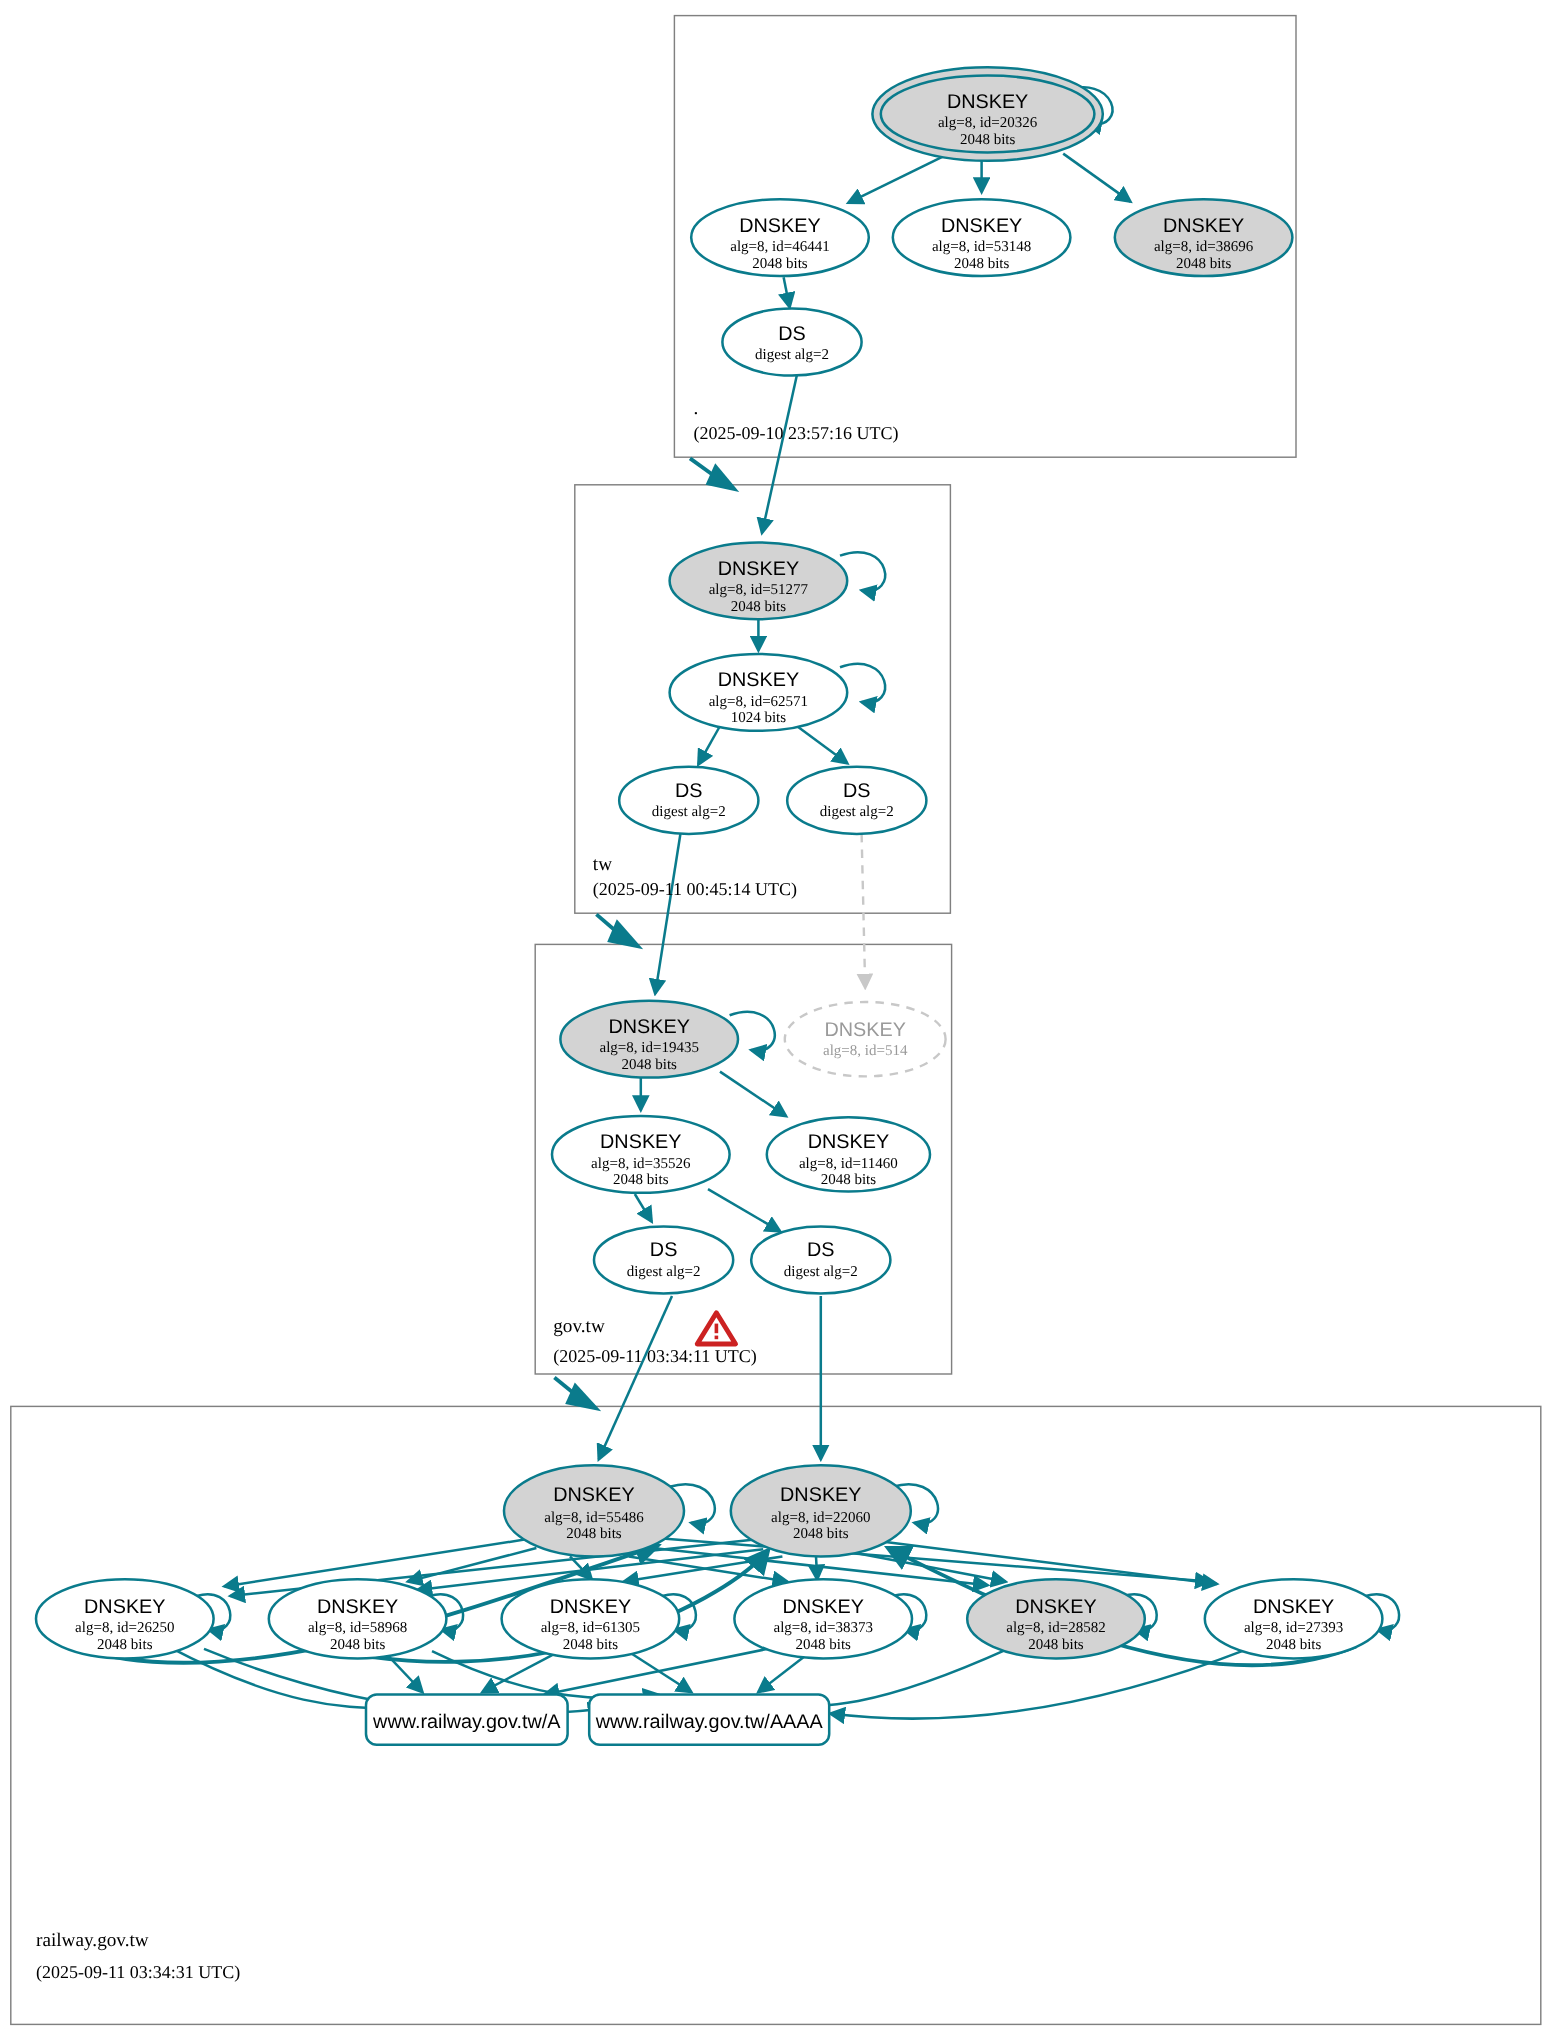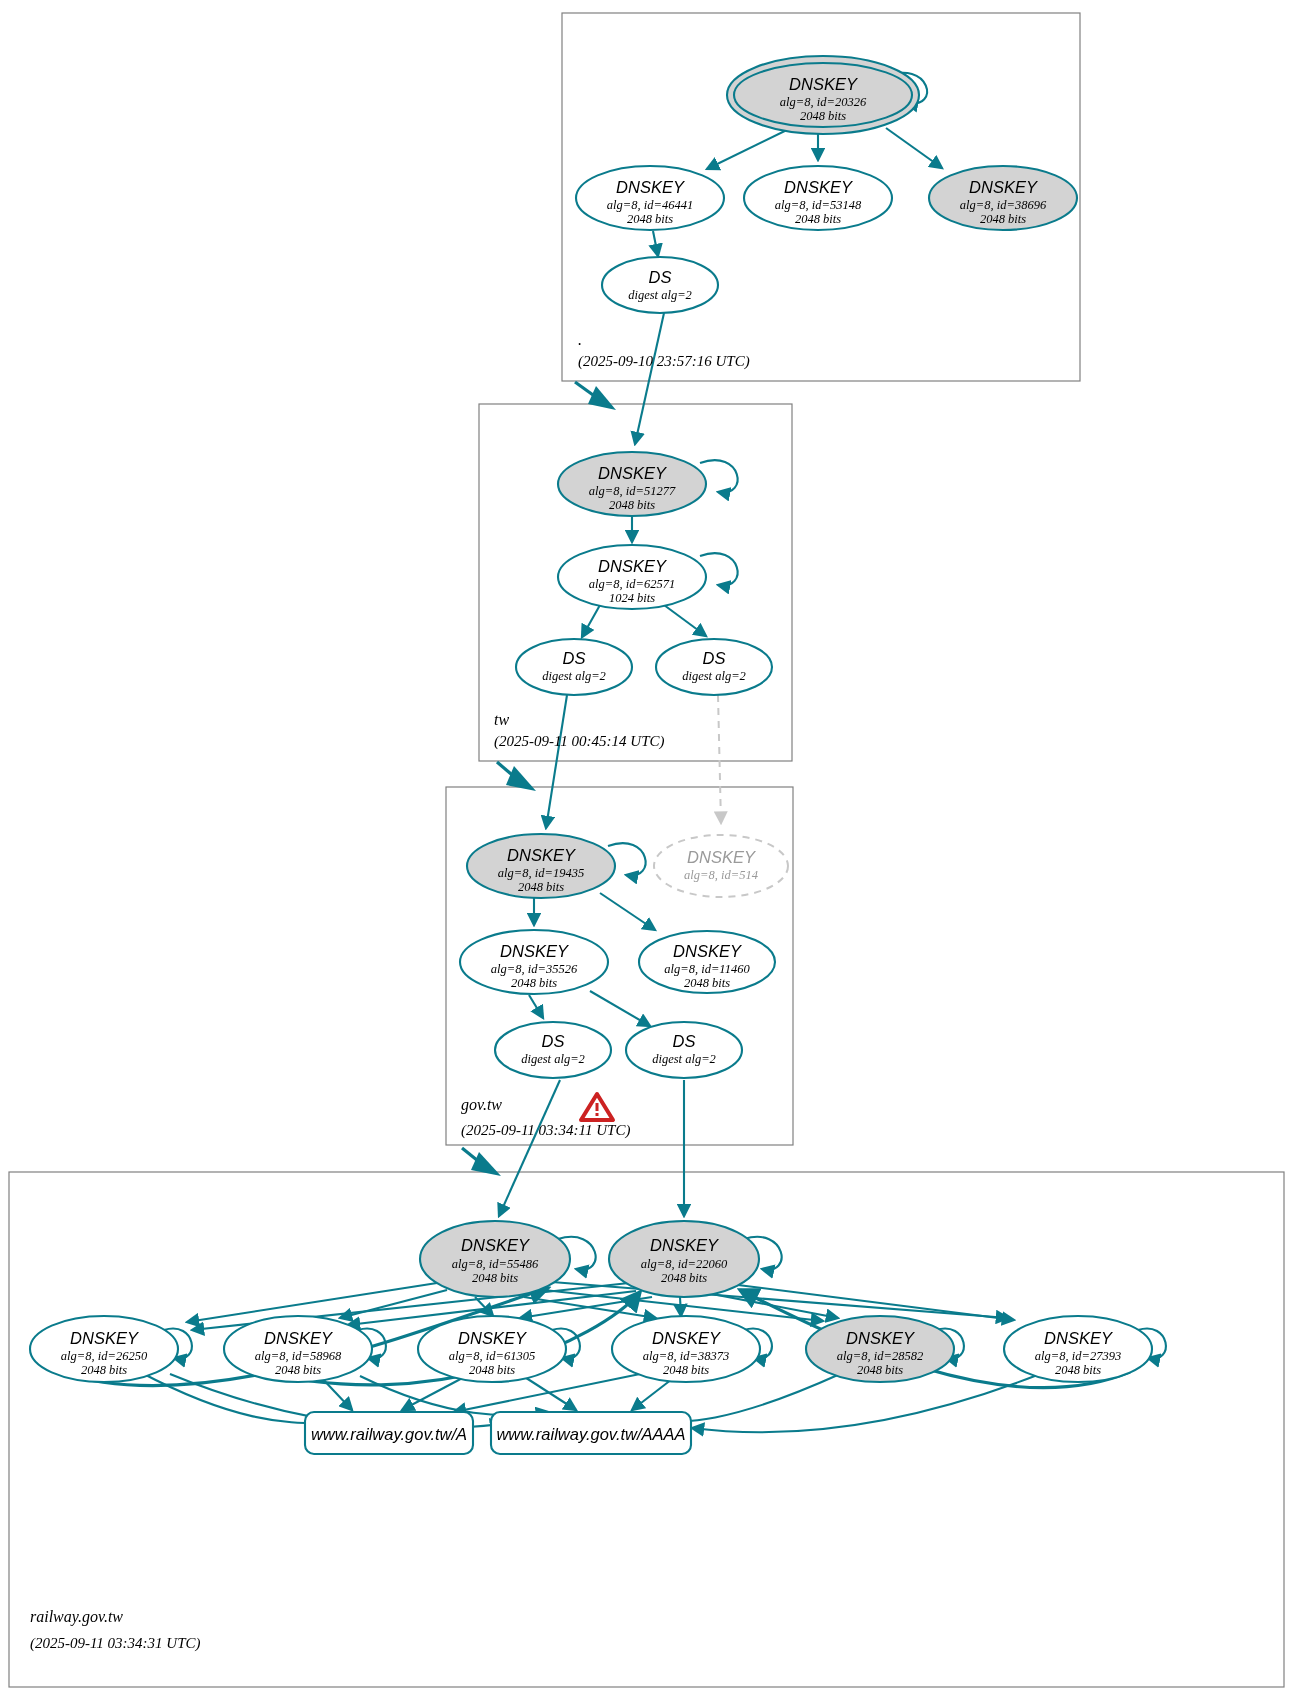--- a/index.html
+++ b/index.html
@@ -10,21 +10,20 @@
   body {
     width: 1293px;
     height: 1696px;
     font-family: "Liberation Sans", sans-serif;
     overflow: hidden;
   }
   #stage {
     position: relative;
     width: 1123px;
     height: 1696px;
-    font-style: italic;
   }
   svg#graph {
     display: block;
     width: 1293px;
     height: 1696px;
   }
   .zone-box {
     fill: none;
     stroke: #808080;
     stroke-width: 1.2;

